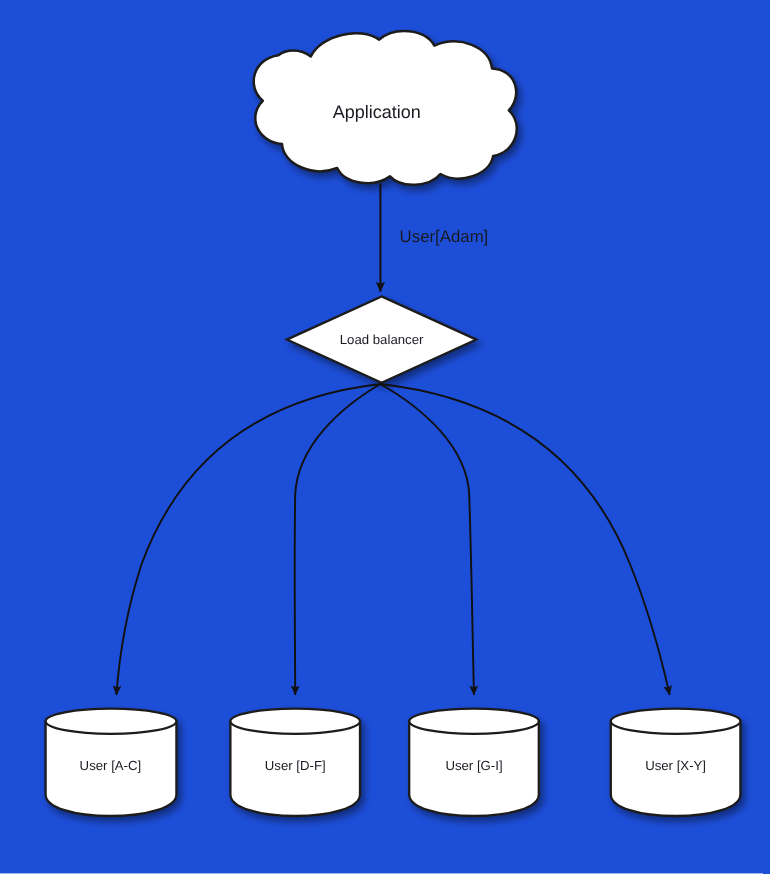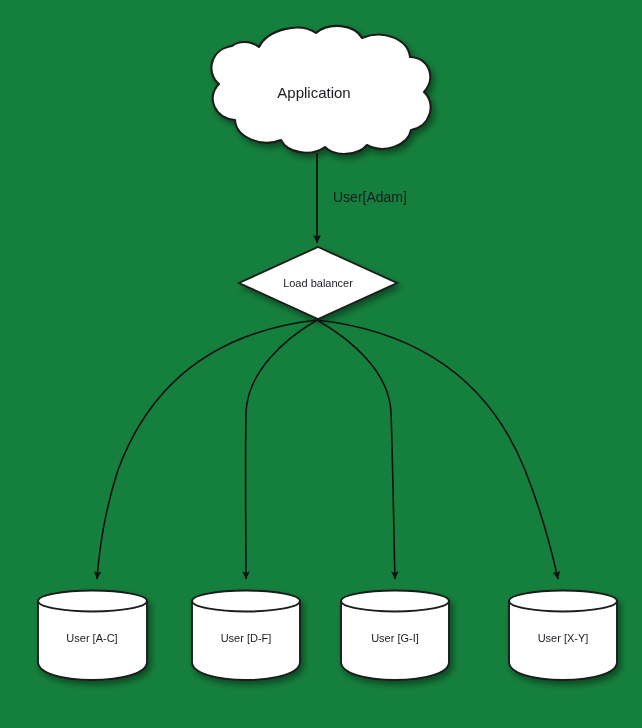--- a/index.html
+++ b/index.html
@@ -8,21 +8,21 @@
     padding: 0;
     background: #ffffff;
   }
   body {
     font-family: "Liberation Sans", sans-serif;
   }
   #canvas {
     position: relative;
     width: 642px;
     height: 728px;
-    background: #15803d;
+    background: #1d4ed8;
     overflow: hidden;
   }
   #diagram-svg {
     position: absolute;
     top: 0;
     left: 0;
     width: 642px;
     height: 728px;
     display: block;
   }

